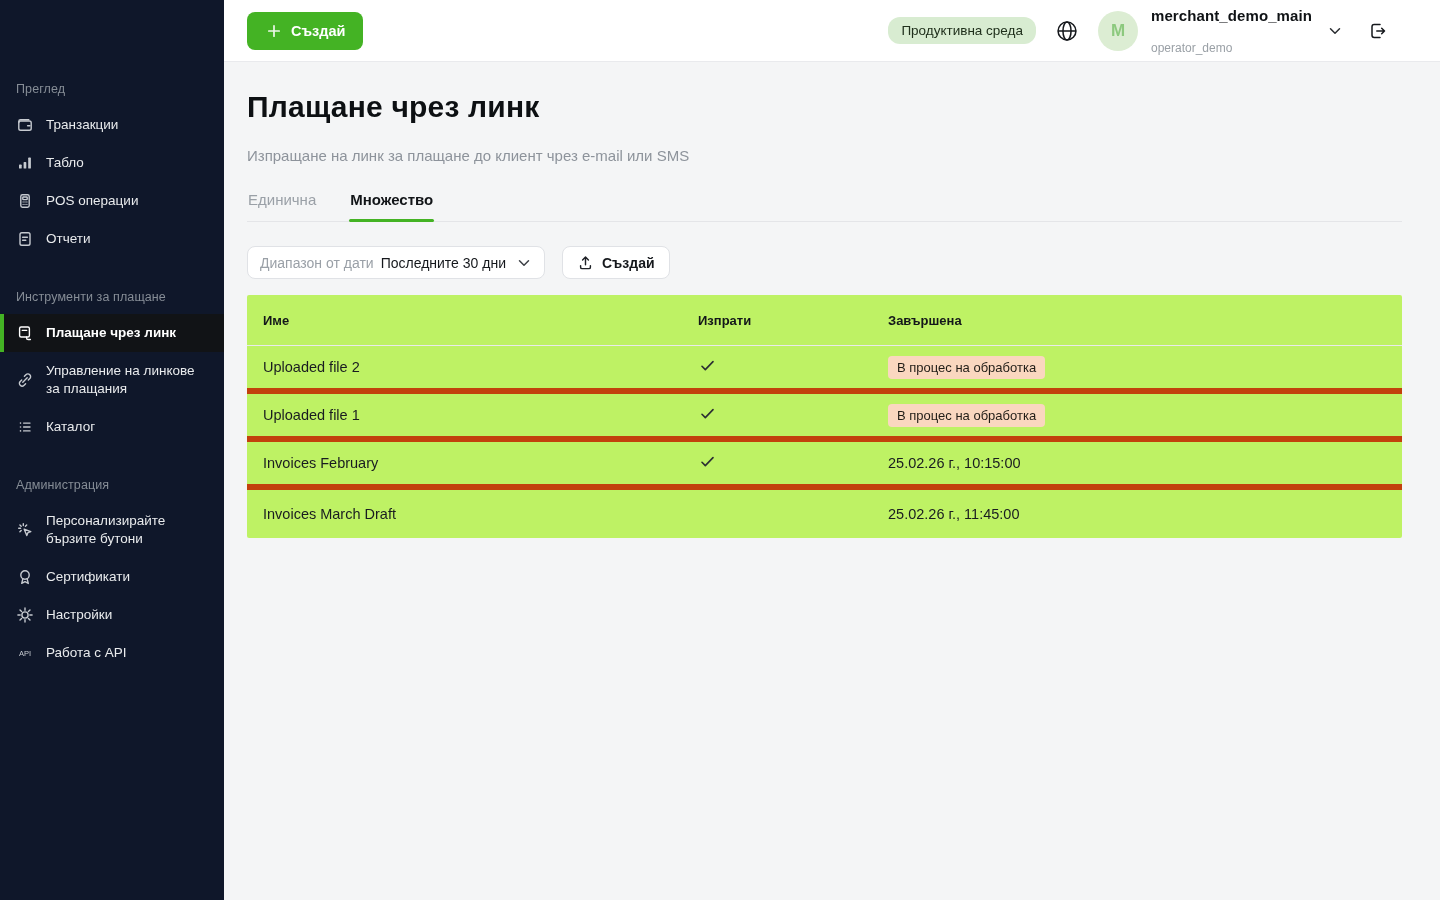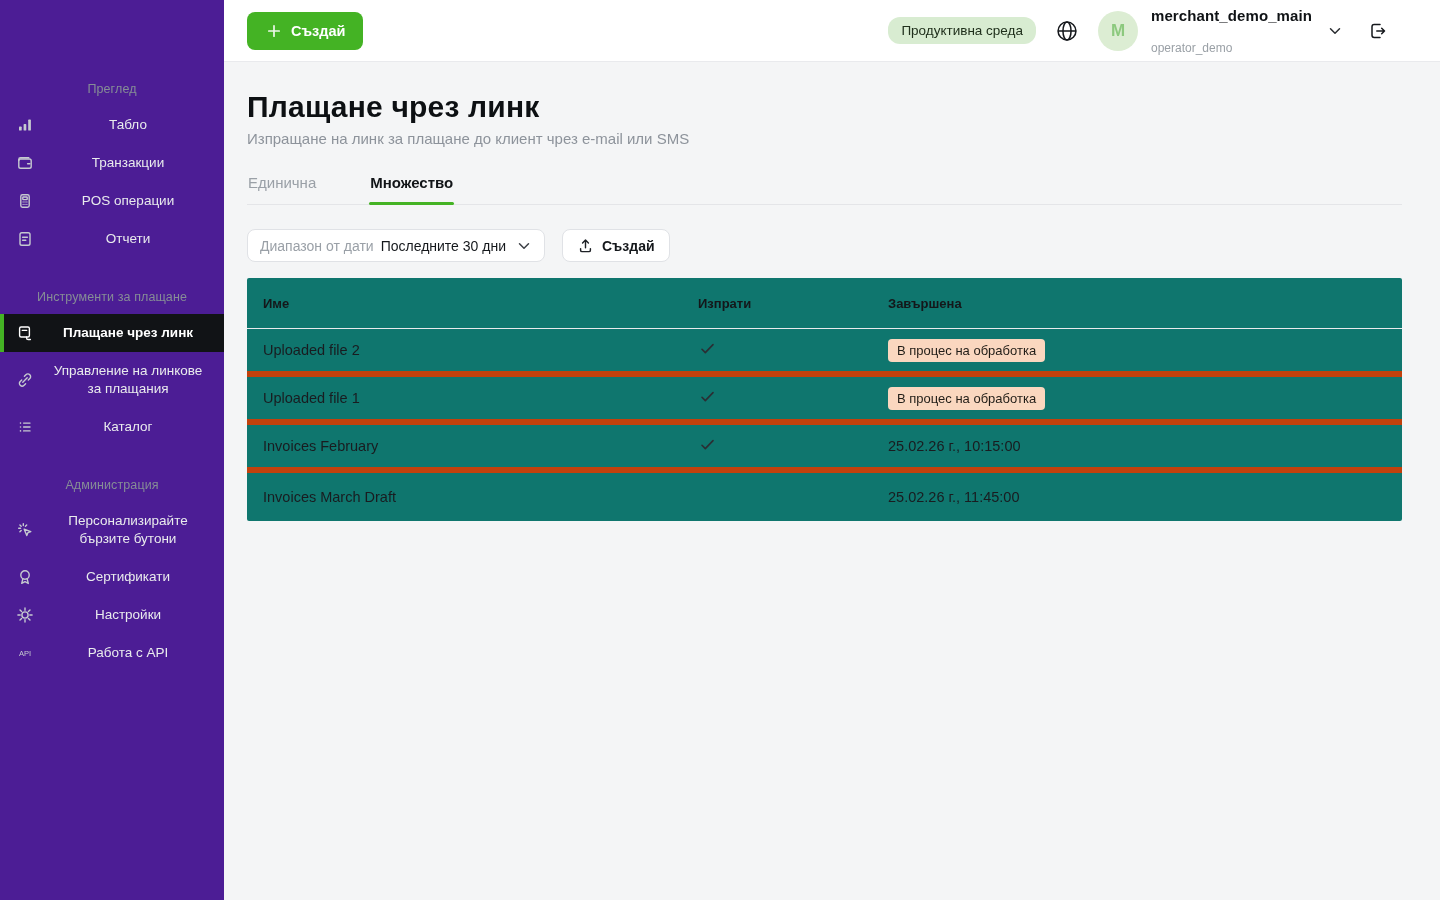--- a/index.html
+++ b/index.html
@@ -11,23 +11,22 @@
     overflow: hidden;
     position: relative;
   }
   .icon { display: inline-flex; flex: none; align-items: center; justify-content: center; }
   .icon svg { display: block; }
 
   
   .sidebar {
     position: absolute; left: 0; top: 0;
     width: 224px; height: 900px;
-    background: #4c1d95;
+    background: #0f172a;
     padding-top: 72px;
-    text-align: center;
   }
   .side-section + .side-section { margin-top: 22px; }
   .side-section-label {
     padding: 10px 16px;
     font-size: 12.5px;
     color: #868d96;
     letter-spacing: .1px;
   }
   .nav-item {
     display: flex; align-items: center; gap: 12px;
@@ -87,35 +86,35 @@
   .logout-btn { width: 20px; height: 20px; color: #15181c; cursor: pointer; margin-left: 6px; }
 
   
   .main {
     position: absolute; left: 224px; top: 62px; right: 0; bottom: 0;
     padding: 28px 38px 0 23px;
     background: #f4f5f6;
     overflow: hidden;
   }
   .page-title { font-size: 30px; font-weight: bold; color: #0d1013; letter-spacing: .2px; }
-  .page-subtitle { margin-top: 6px; font-size: 15px; color: #8d939b; }
+  .page-subtitle { margin-top: 23px; font-size: 15px; color: #8d939b; }
 
   .tabs {
     margin-top: 27px;
     display: flex; gap: 32px;
     border-bottom: 1px solid #e4e5e8;
   }
   .tab {
     padding: 0 1px 13px;
     font-size: 15px;
     color: #9aa0a7;
     cursor: pointer;
     position: relative;
   }
-  .tab.active { color: #121518; font-weight: bold; margin-left: 20px; }
+  .tab.active { color: #121518; font-weight: bold; }
   .tab.active::after {
     content: "";
     position: absolute; left: 0; right: 0; bottom: -1px;
     height: 3px; border-radius: 2px;
     background: var(--accent);
   }
 
   .toolbar { margin-top: 24px; display: flex; align-items: center; gap: 17px; }
   .date-range {
     height: 33px;
@@ -138,21 +137,21 @@
     font-family: inherit; font-size: 14px; font-weight: bold; color: #15181c;
     display: inline-flex; align-items: center; gap: 8px;
     cursor: pointer;
   }
   .btn-create-secondary .icon { width: 17px; height: 17px; color: #1e2126; }
 
   
   .table-card {
     margin-top: 16px;
     width: 1155px;
-    background: #0f766e;
+    background: #bef264;
     border-radius: 2px;
   }
   .thead {
     display: flex; align-items: center;
     height: 51px;
     border-bottom: 1px solid #e9eaec;
     font-size: 13px; font-weight: bold; color: #14171a;
   }
   .trow {
     display: flex; align-items: center;
@@ -176,37 +175,37 @@
 </style>
 </head>
 <body>
 
 <nav class="sidebar">
   <div>
       <div class="side-section">
         <div class="side-section-label">Преглед</div>
         <div class="nav-item">
           <span class="icon">
+            <svg width="18" height="18" viewBox="0 0 18 18" fill="none" stroke="currentColor" stroke-width="1.4" stroke-linecap="round" stroke-linejoin="round">
+              <rect x="2.8" y="5" width="12.4" height="9.3" rx="1.8"></rect>
+              <path d="M2.8 6.6V5.4c0-.9.8-1.7 1.7-1.7h8.3"></path>
+              <path d="M11.6 9.7h2.3"></path>
+            </svg>
+          </span>
+          <span class="nav-label">Транзакции</span>
+        </div>
+        <div class="nav-item">
+          <span class="icon">
             <svg width="18" height="18" viewBox="0 0 18 18" fill="currentColor">
               <rect x="3" y="10.6" width="2.7" height="4" rx="0.7"></rect>
               <rect x="7.6" y="8" width="2.7" height="6.6" rx="0.7"></rect>
               <rect x="12.2" y="3.6" width="2.7" height="11" rx="0.7"></rect>
             </svg>
           </span>
           <span class="nav-label">Табло</span>
-        </div>
-        <div class="nav-item">
-          <span class="icon">
-            <svg width="18" height="18" viewBox="0 0 18 18" fill="none" stroke="currentColor" stroke-width="1.4" stroke-linecap="round" stroke-linejoin="round">
-              <rect x="2.8" y="5" width="12.4" height="9.3" rx="1.8"></rect>
-              <path d="M2.8 6.6V5.4c0-.9.8-1.7 1.7-1.7h8.3"></path>
-              <path d="M11.6 9.7h2.3"></path>
-            </svg>
-          </span>
-          <span class="nav-label">Транзакции</span>
         </div>
         <div class="nav-item">
           <span class="icon">
             <svg width="18" height="18" viewBox="0 0 18 18" fill="none" stroke="currentColor" stroke-width="1.4" stroke-linecap="round" stroke-linejoin="round">
               <rect x="4.8" y="2.8" width="8.4" height="12.4" rx="1.6"></rect>
               <rect x="6.8" y="5" width="4.4" height="2.6" rx="0.6"></rect>
               <g fill="currentColor" stroke="none">
                 <circle cx="7.1" cy="10" r=".65"></circle>
                 <circle cx="9" cy="10" r=".65"></circle>
                 <circle cx="10.9" cy="10" r=".65"></circle>

